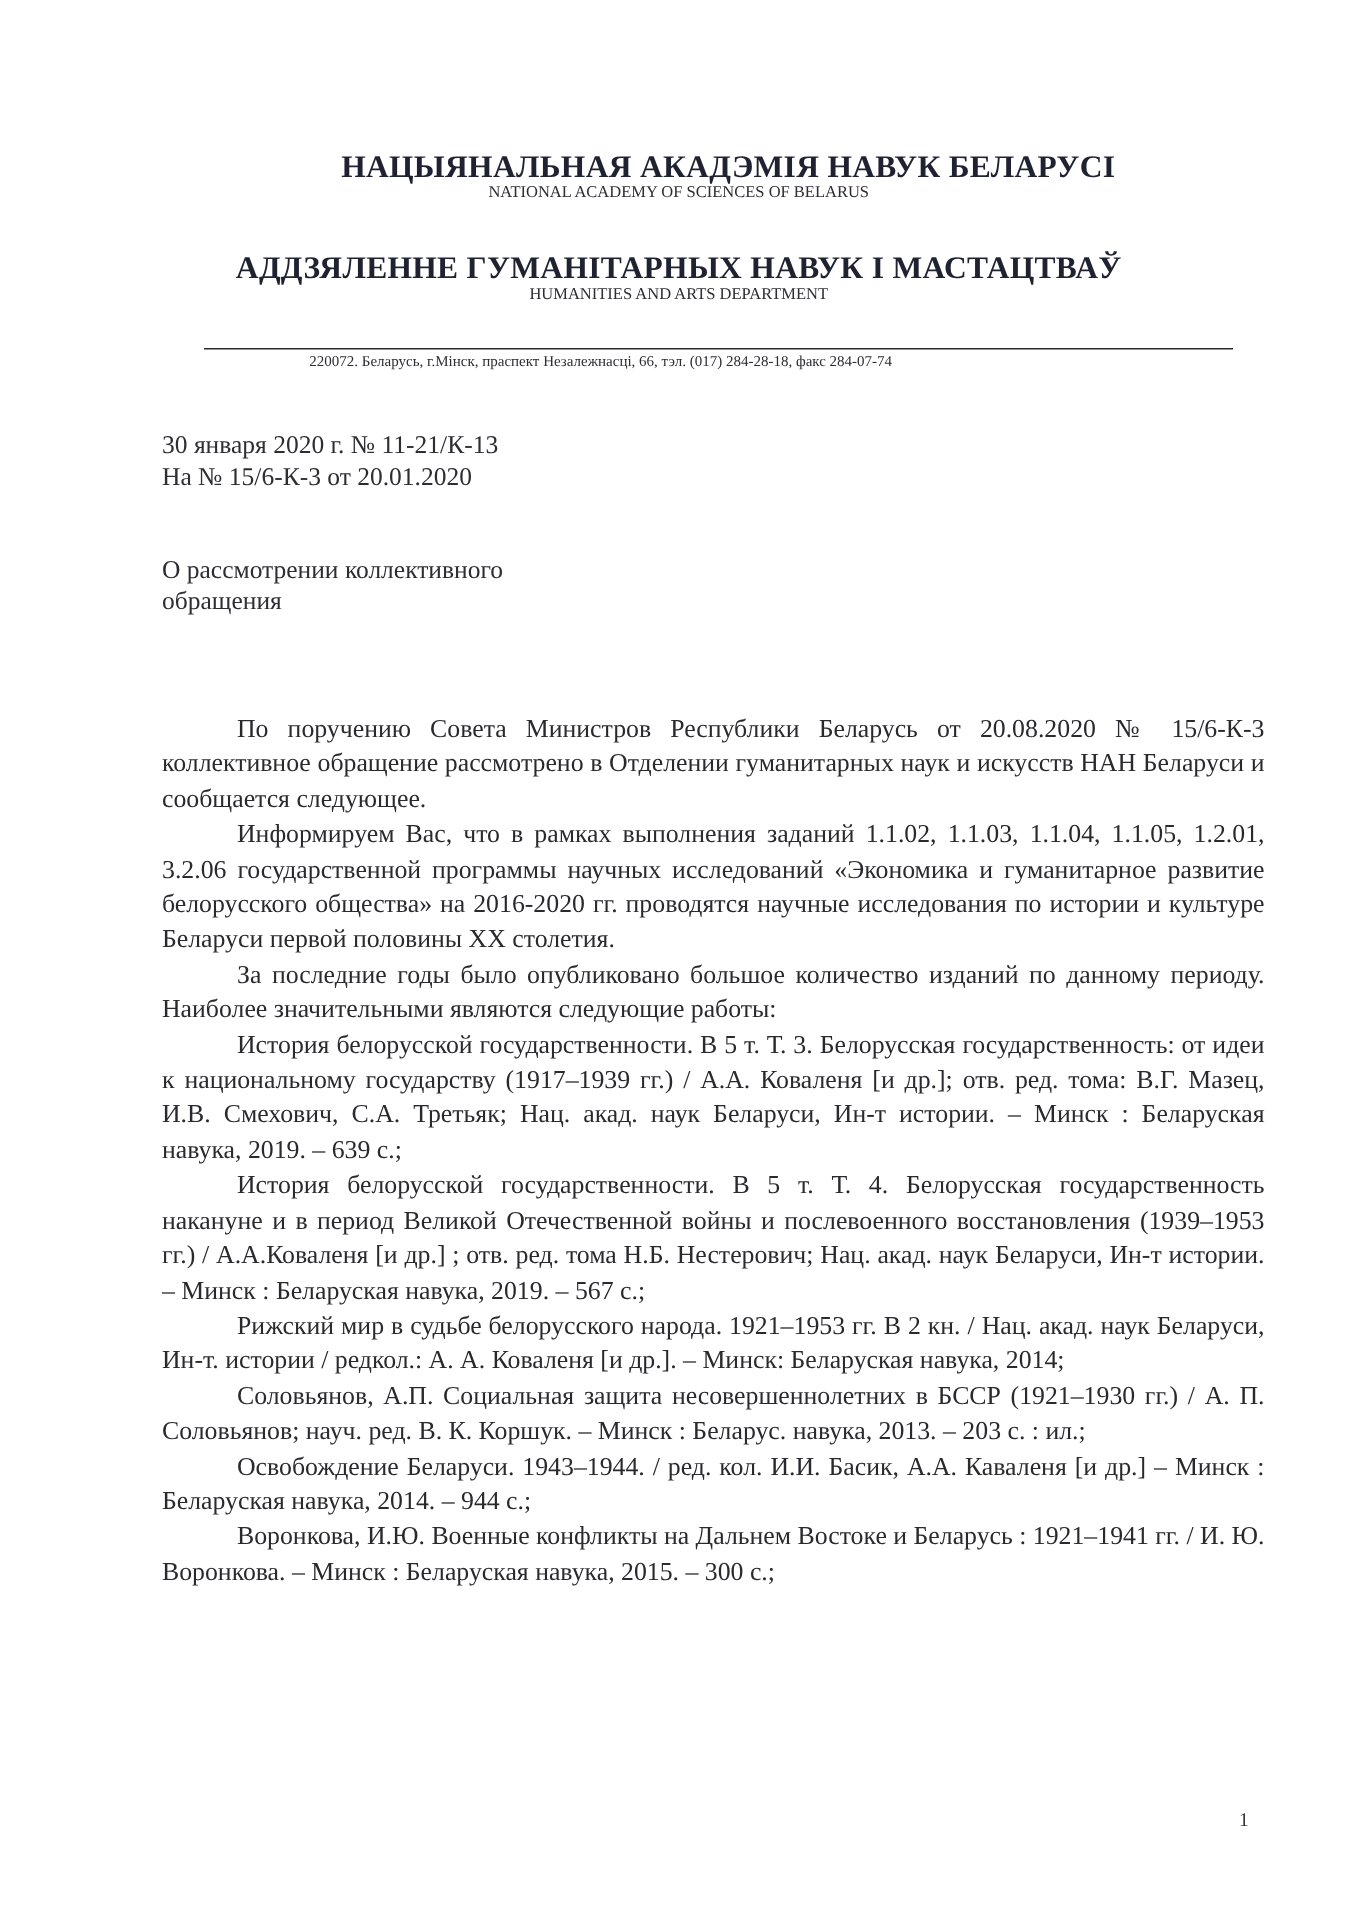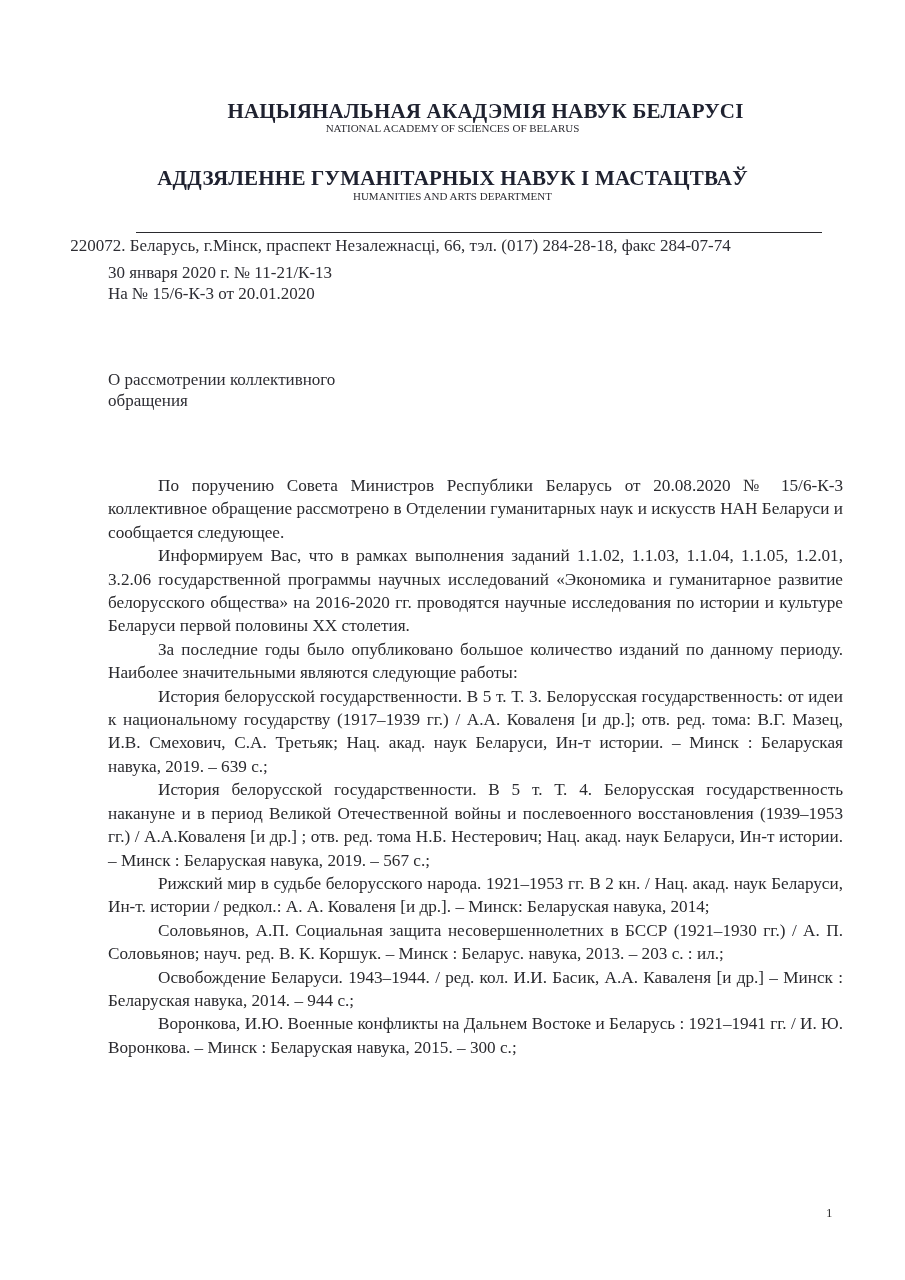--- a/index.html
+++ b/index.html
@@ -14,23 +14,23 @@
   }
   .hdr-sub {
     position: absolute; left: 0; width: 905px; text-align: center;
     font-size: 11px; color: #2d2d33;
   }
   #t1 { top: 99px; margin-left: 33px; }
   #s1 { top: 122px; }
   #t2 { top: 166px; }
   #s2 { top: 190px; }
   .rule { position: absolute; left: 136px; width: 686px; top: 232px; height: 0; border-top: 1.3px solid #2a2a2e; }
-  .addr { position: absolute; left: 0; width: 801px; text-align: center; top: 236px; font-size: 17px; color: #2d2d33; box-sizing: border-box; }
+  .addr { position: absolute; left: 0; width: 801px; text-align: center; top: 236px; font-size: 10px; color: #2d2d33; box-sizing: border-box; }
   .meta { position: absolute; left: 108px; font-size: 17px; line-height: 21px; color: #2d2d33; }
-  #meta1 { top: 262px; }
+  #meta1 { top: 286px; }
   #subject { top: 357px; margin-top: 12px; }
   .body-text {
     position: absolute; left: 108px; width: 735px; top: 474px;
     font-size: 17.2px; line-height: 23.4px; color: #2a2a2e; text-align: justify;
   }
   .body-text p { margin: 0; text-indent: 50px; }
   .pagenum { position: absolute; left: 826px; top: 1205px; font-size: 13px; color: #333; }
 </style>
 </head>
 <body>

